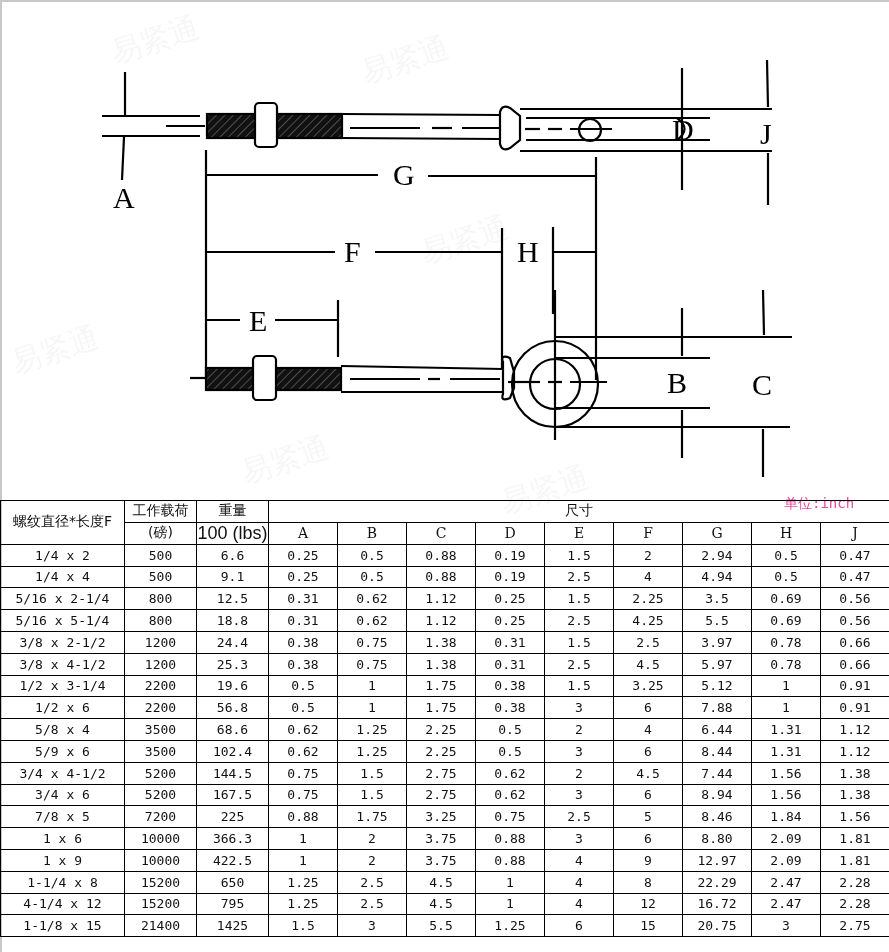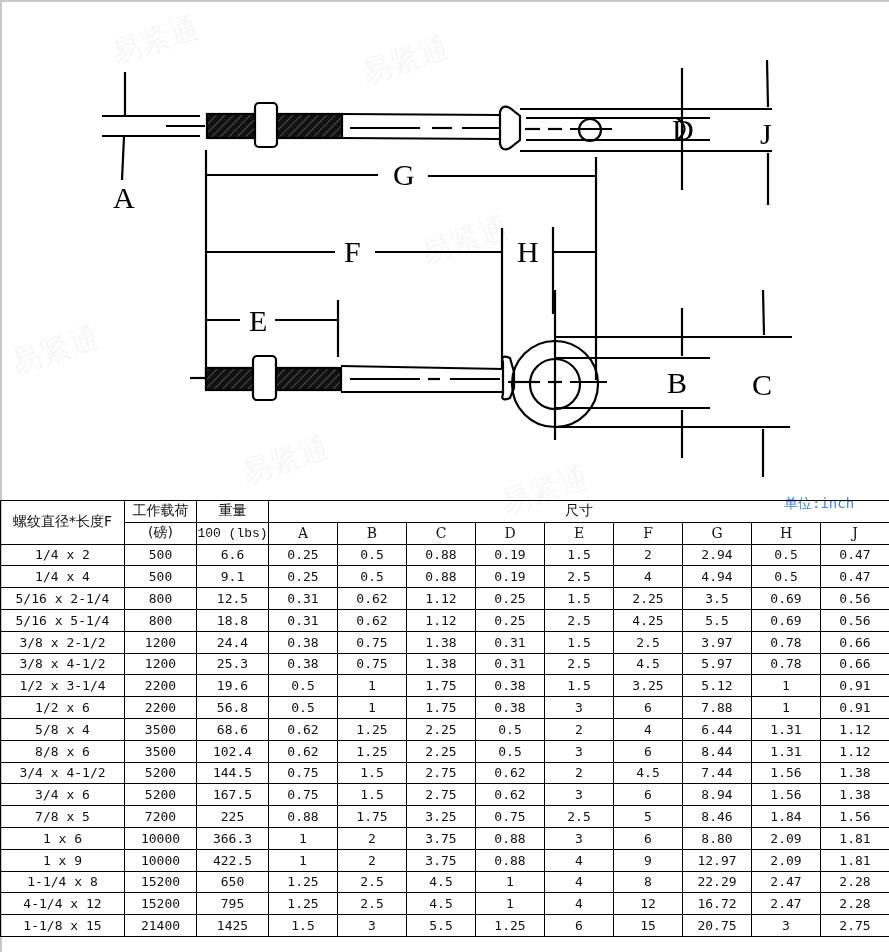--- a/index.html
+++ b/index.html
@@ -1,24 +1,24 @@
 <!DOCTYPE html>
 <html><head>
 <meta charset="utf-8">
 <style>
   html, body { margin: 0; padding: 0; background: #fff; }
   body { width: 889px; height: 952px; position: relative; overflow: hidden; font-family: "DejaVu Serif", "Liberation Serif", serif; }
   .frame { position: absolute; left: 0; top: 0; width: 887px; height: 950px; border-left: 2px solid #c8c8c8; border-top: 2px solid #c8c8c8; }
   #diagram { position: absolute; left: 0; top: 0; }
   .dim-label { font-family: "Liberation Serif", "DejaVu Serif", serif; font-size: 30px; fill: #000; }
-  .unit { position: absolute; left: 784px; top: 495px; font-family: "DejaVu Sans Mono", "Liberation Mono", monospace; font-size: 14px; color: #3b82f6; }
+  .unit { position: absolute; left: 784px; top: 495px; font-family: "DejaVu Sans Mono", "Liberation Mono", monospace; font-size: 14px; color: #ec4899; }
   table.spec { position: absolute; left: 0; top: 500px; border-collapse: collapse; table-layout: fixed; width: 889px; }
   table.spec td, table.spec th { border: 1.5px solid #000; padding: 0; height: 20.8px; text-align: center; font-weight: normal; font-size: 13px; font-family: "DejaVu Sans Mono", "Liberation Mono", monospace; white-space: nowrap; overflow: hidden; color: #111; }
   table.spec th.cn { font-family: "DejaVu Sans", "Liberation Sans", sans-serif; font-size: 14px; }
-  table.spec th.sub { font-family: Liberation Mono, monospace; font-size: 13px; }
+  table.spec th.sub { font-family: Liberation Sans, sans-serif; font-size: 18px; }
   table.spec th.letter { font-family: "DejaVu Serif", "Liberation Serif", serif; font-size: 14px; }
   .watermark { position: absolute; color: rgba(0,0,0,0.035); font-family: "DejaVu Sans", sans-serif; font-size: 30px; transform: rotate(-18deg); pointer-events: none; }
 </style>
 </head>
 <body>
 
 <div class="frame"></div>
 
 <div class="watermark" style="left:110px;top:20px;">易紧通</div>
 <div class="watermark" style="left:360px;top:40px;">易紧通</div>
@@ -291,21 +291,21 @@
         <td>1.25</td>
         <td>2.25</td>
         <td>0.5</td>
         <td>2</td>
         <td>4</td>
         <td>6.44</td>
         <td>1.31</td>
         <td>1.12</td>
       </tr>
       <tr>
-        <td>8/8 x 6</td>
+        <td>5/9 x 6</td>
         <td>3500</td>
         <td>102.4</td>
         <td>0.62</td>
         <td>1.25</td>
         <td>2.25</td>
         <td>0.5</td>
         <td>3</td>
         <td>6</td>
         <td>8.44</td>
         <td>1.31</td>

